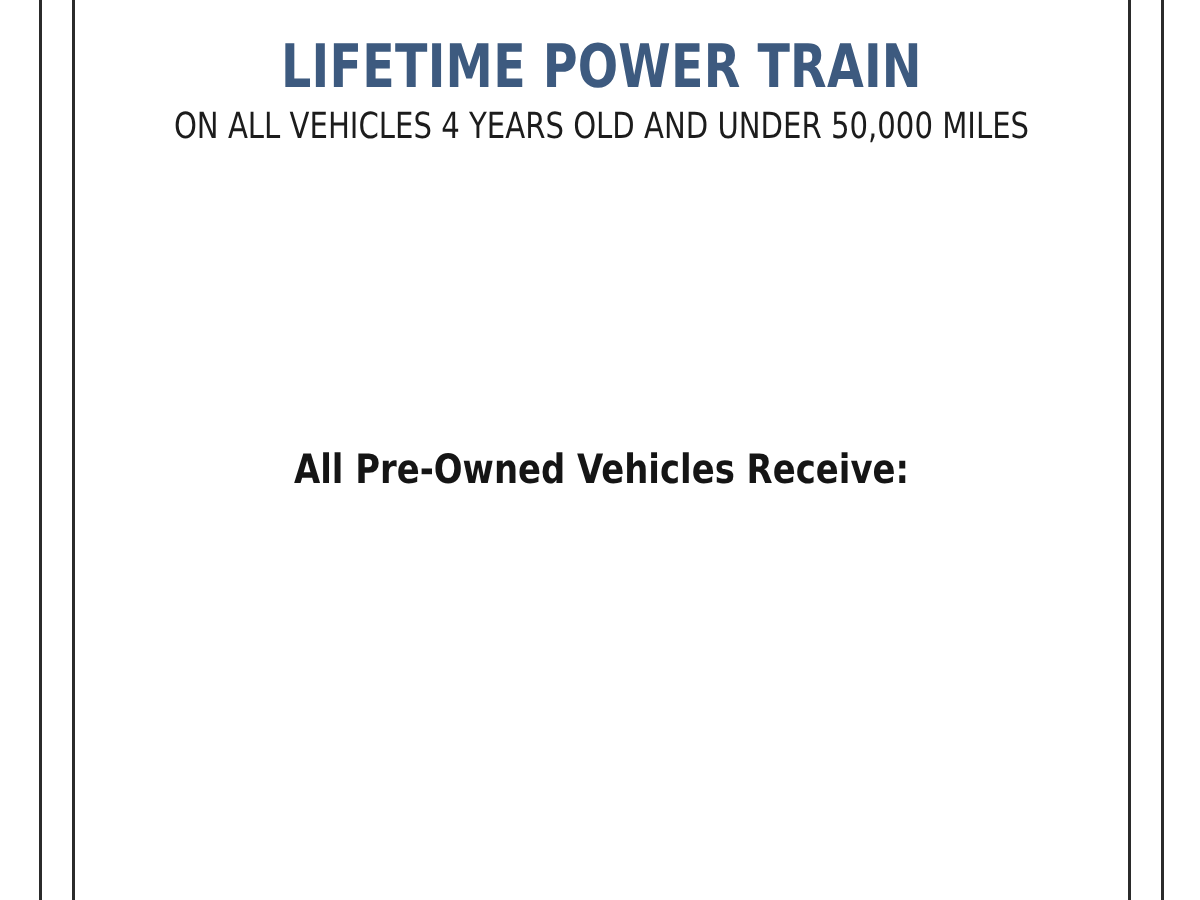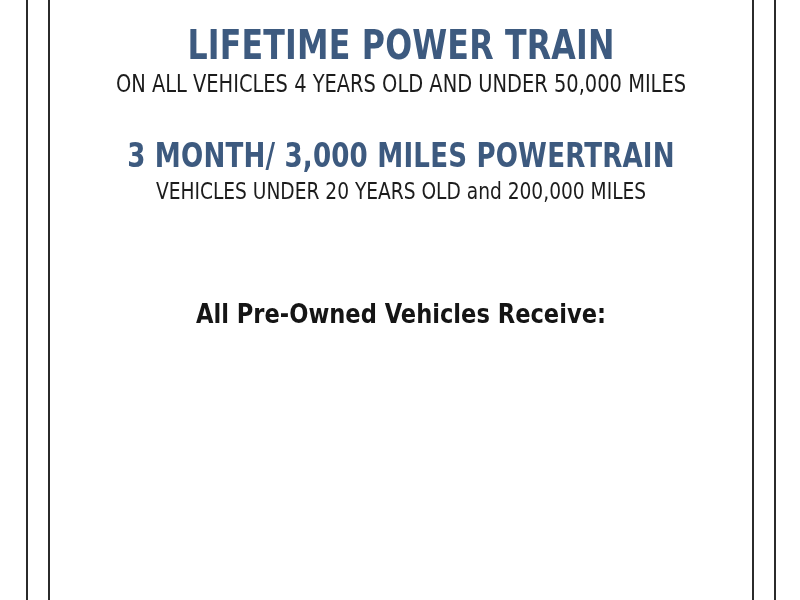--- a/index.html
+++ b/index.html
@@ -125,23 +125,19 @@
   <div class="vrule r1"></div>
   <div class="vrule r2"></div>
 
   <div id="content">
 
     <div class="warranty-block" id="block-one">
       <div class="wb-title">LIFETIME POWER TRAIN</div>
       <div class="wb-sub">ON ALL VEHICLES 4 YEARS OLD AND UNDER 50,000 MILES</div>
     </div>
 
-    <div class="warranty-block" id="block-two">
-      <div class="wb-title">3 MONTH/ 3,000 MILES POWERTRAIN</div>
-      <div class="wb-sub">VEHICLES UNDER 20 YEARS OLD and 200,000 MILES</div>
-    </div>
 
     <div id="services">
       <div id="services-heading">All Pre-Owned Vehicles Receive:</div>
     </div>
 
   </div>
 </div>
 
 </body></html>

